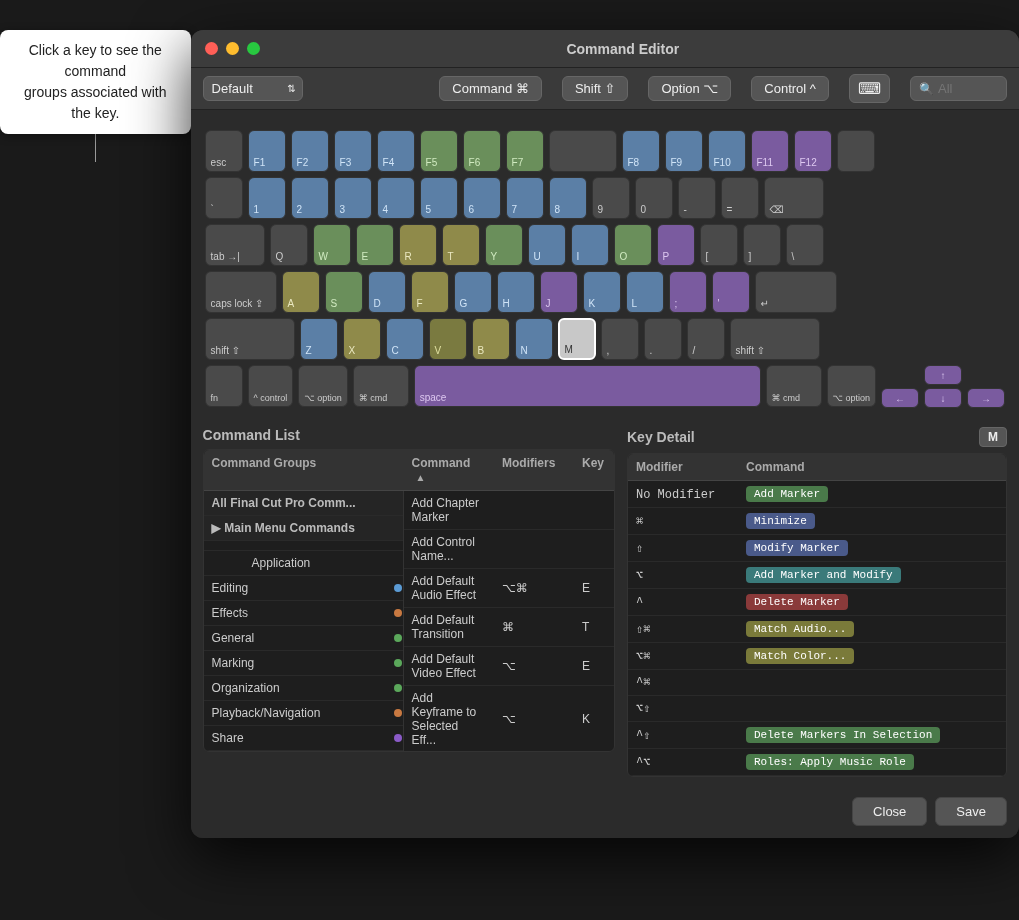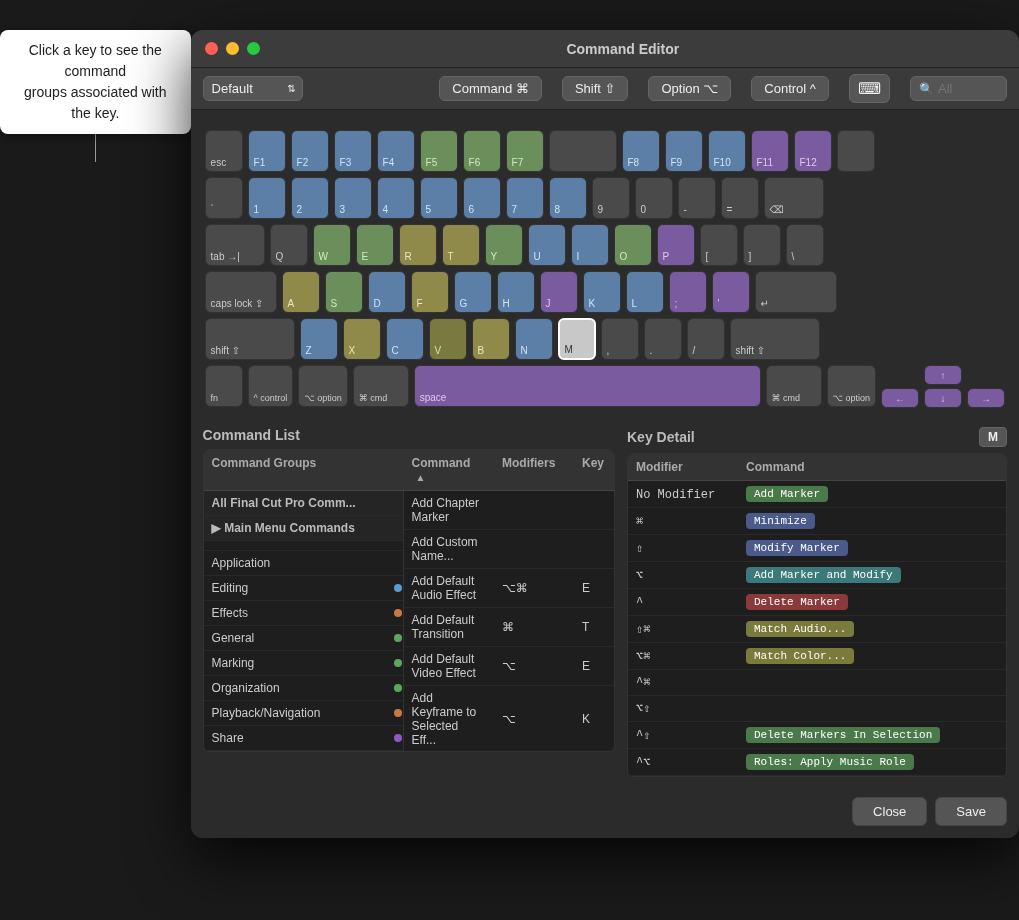--- a/index.html
+++ b/index.html
@@ -448,21 +448,21 @@
 
             <div style="width:200px;flex-shrink:0;border-right:1px solid #333;">
               <div class="table-row-item group-item">
                 <div class="td col-group" style="width:200px;">All Final Cut Pro Comm...</div>
               </div>
               <div class="table-row-item group-item">
                 <div class="td col-group" style="width:200px;">▶ Main Menu Commands</div>
               </div>
               <div class="table-row-item" style="height:10px;"></div>
               <div class="table-row-item">
-                <div class="td" style="width:200px;">Application</div>
+                <div class="td" style="width:200px;margin-left:40px;">Application</div>
               </div>
               <div class="table-row-item">
                 <div class="td" style="width:185px;">Editing</div>
                 <div class="td" style="width:15px;padding:0;"><span class="dot dot-blue"></span></div>
               </div>
               <div class="table-row-item">
                 <div class="td" style="width:185px;">Effects</div>
                 <div class="td" style="width:15px;padding:0;"><span class="dot dot-orange"></span></div>
               </div>
               <div class="table-row-item">
@@ -487,21 +487,21 @@
               </div>
             </div>
 
             <div style="flex:1;">
               <div class="table-row-item">
                 <div class="td col-cmd">Add Chapter Marker</div>
                 <div class="td col-mod"></div>
                 <div class="td col-key"></div>
               </div>
               <div class="table-row-item">
-                <div class="td col-cmd">Add Custom Name...</div>
+                <div class="td col-cmd">Add Control Name...</div>
                 <div class="td col-mod"></div>
                 <div class="td col-key"></div>
               </div>
               <div class="table-row-item">
                 <div class="td col-cmd">Add Default Audio Effect</div>
                 <div class="td col-mod">⌥⌘</div>
                 <div class="td col-key">E</div>
               </div>
               <div class="table-row-item">
                 <div class="td col-cmd">Add Default Transition</div>

